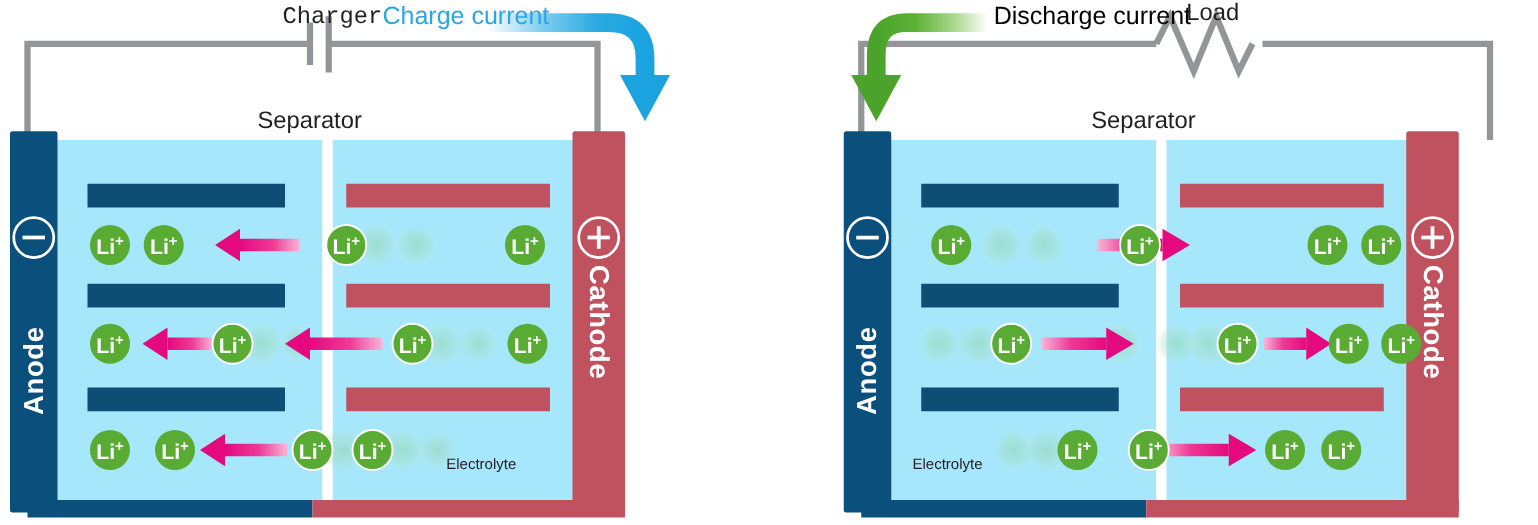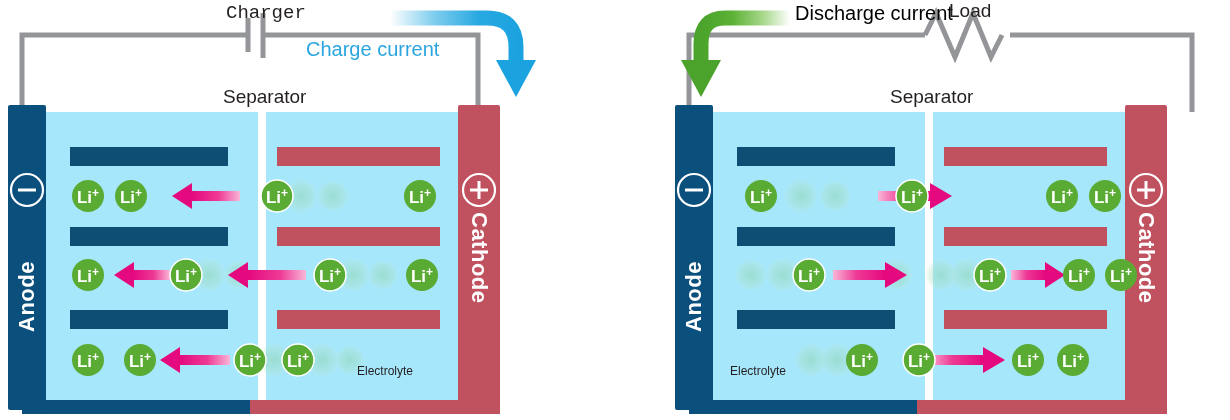--- a/index.html
+++ b/index.html
@@ -36,21 +36,21 @@
   }
 
   .lbl {
     position: absolute;
     white-space: nowrap;
     font-family: "Liberation Sans", sans-serif;
     color: #231f20;
   }
   .lbl-charger   { font-size: 19px; }
   .lbl-load      { font-size: 19px; }
-  .lbl-separator { font-size: 19px; margin-left: 17px; }
+  .lbl-separator { font-size: 19px; }
   .lbl-electrolyte { font-size: 12px; }
   .lbl-charge-current    { font-size: 20px; color: #2ba6e0; }
   .lbl-discharge-current { font-size: 20px; color: #000000; }
 
   .term-text {
     position: absolute;
     color: #ffffff;
     font-size: 22px;
     font-weight: bold;
     letter-spacing: 0.5px;
@@ -217,21 +217,21 @@
             <text class="ion-text" x="250" y="367">Li<tspan class="ion-sup" dy="-6">+</tspan></text>
           </g>
         <g>
             <circle cx="298" cy="360" r="16" fill="#5aab33" stroke="#ffffff" stroke-width="1.5"></circle>
             <text class="ion-text" x="298" y="367">Li<tspan class="ion-sup" dy="-6">+</tspan></text>
           </g>
       </g>
     </svg>
 
     <div class="lbl lbl-charger" style="left:226px; top:2px;font-family:Liberation Mono, monospace;">Charger</div>
-    <div class="lbl lbl-charge-current" style="left:306px; top:2px;margin-top:36px;">Charge current</div>
+    <div class="lbl lbl-charge-current" style="left:306px; top:2px;">Charge current</div>
     <div class="lbl lbl-separator" style="left:206px; top:86px;">Separator</div>
     <div class="lbl lbl-electrolyte" style="left:357px; top:364px;">Electrolyte</div>
     <div class="term-text anode" style="left:14px; top:212px; height:120px;">Anode</div>
     <div class="term-text cathode" style="left:466px; top:212px; height:140px;">Cathode</div>
   </div>
 
   <div class="panel" id="panel-discharge">
     <svg class="svg-layer" viewBox="0 0 615 420">
       <defs>
         <linearGradient id="pinkGradR" x1="0" y1="0" x2="1" y2="0">

